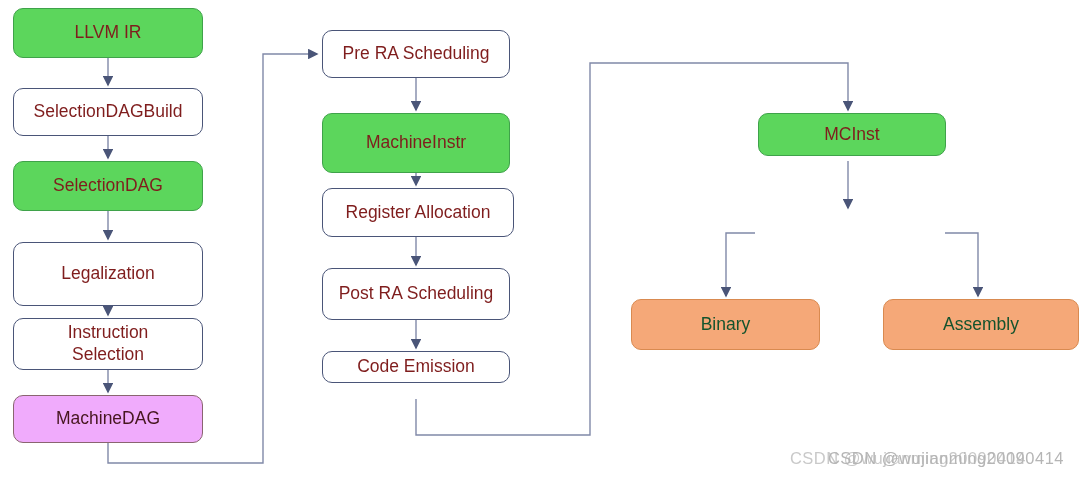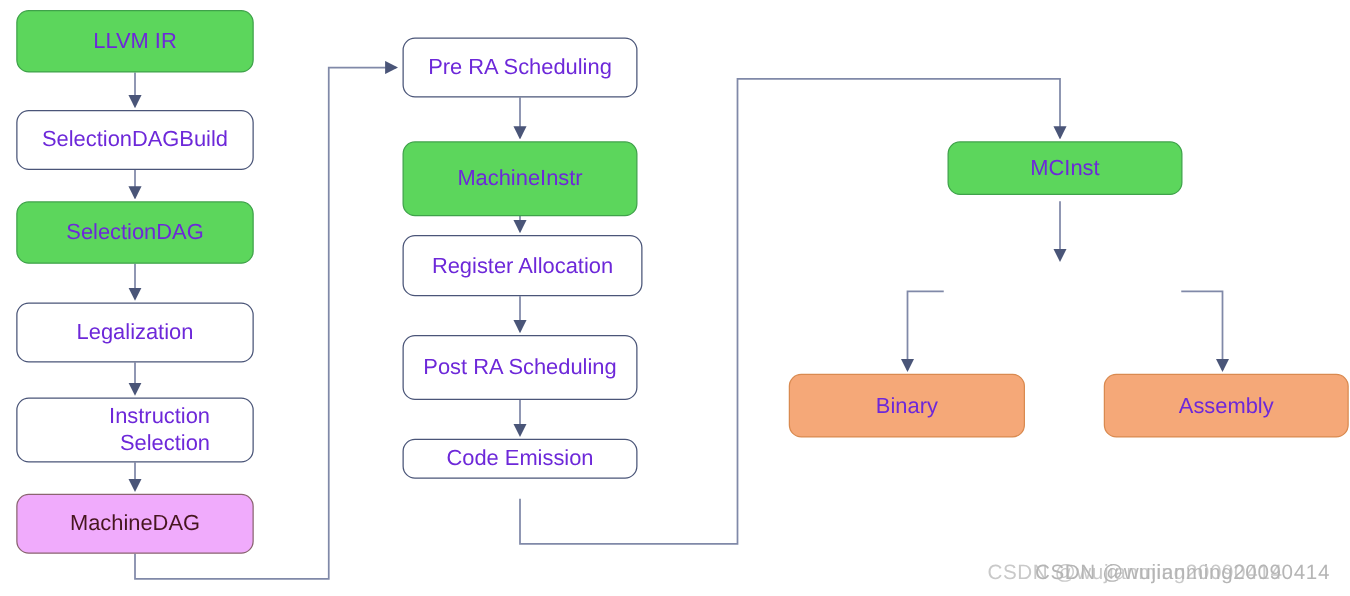--- a/index.html
+++ b/index.html
@@ -9,31 +9,31 @@
     background:#ffffff;
     font-family:"Liberation Sans", sans-serif;
     overflow:hidden;
   }
   svg.connectors{position:absolute;left:0;top:0;width:1080px;height:477px;}
   .node{
     position:absolute;
     display:flex;align-items:center;justify-content:center;
     border-radius:10px;
     font-size:17.5px;
-    color:#6d28d9;
+    color:#7f1d1d;
     text-align:center;
     box-sizing:border-box;
     line-height:1.25;
   }
   .node span{display:block;}
   .white{background:#ffffff;border:1.6px solid #4a5578;}
   .green{background:#5cd65c;border:1.6px solid #3fa24a;}
   .pink{background:#f0abfc;border:1.6px solid #8a6570;color:#46161f;}
-  .orange{background:#f5a878;border:1.6px solid #d98a50;color:#6d28d9;}
-  .wrap span{max-width:120px;text-align:right;}
+  .orange{background:#f5a878;border:1.6px solid #d98a50;color:#14532d;}
+  .wrap span{max-width:120px;}
   .watermark{
     position:absolute;right:16px;bottom:6px;
     width:280px;height:22px;
     pointer-events:none;
   }
   .watermark span{
     position:absolute;top:0;
     font-size:16.5px;letter-spacing:0.5px;
     white-space:nowrap;
   }
@@ -72,21 +72,21 @@
 
   <div class="node green" style="left:13px;top:8px;width:190px;height:50px">
     <span>LLVM IR</span>
   </div>
   <div class="node white" style="left:13px;top:88px;width:190px;height:48px">
     <span>SelectionDAGBuild</span>
   </div>
   <div class="node green" style="left:13px;top:161px;width:190px;height:50px">
     <span>SelectionDAG</span>
   </div>
-  <div class="node white" style="left:13px;top:242px;width:190px;height:48px">
+  <div class="node white" style="left:13px;top:242px;width:190px;height:64px">
     <span>Legalization</span>
   </div>
   <div class="node white wrap" style="left:13px;top:318px;width:190px;height:52px">
     <span>Instruction Selection</span>
   </div>
   <div class="node pink" style="left:13px;top:395px;width:190px;height:48px">
     <span>MachineDAG</span>
   </div>
 
   <div class="node white" style="left:322px;top:30px;width:188px;height:48px">

